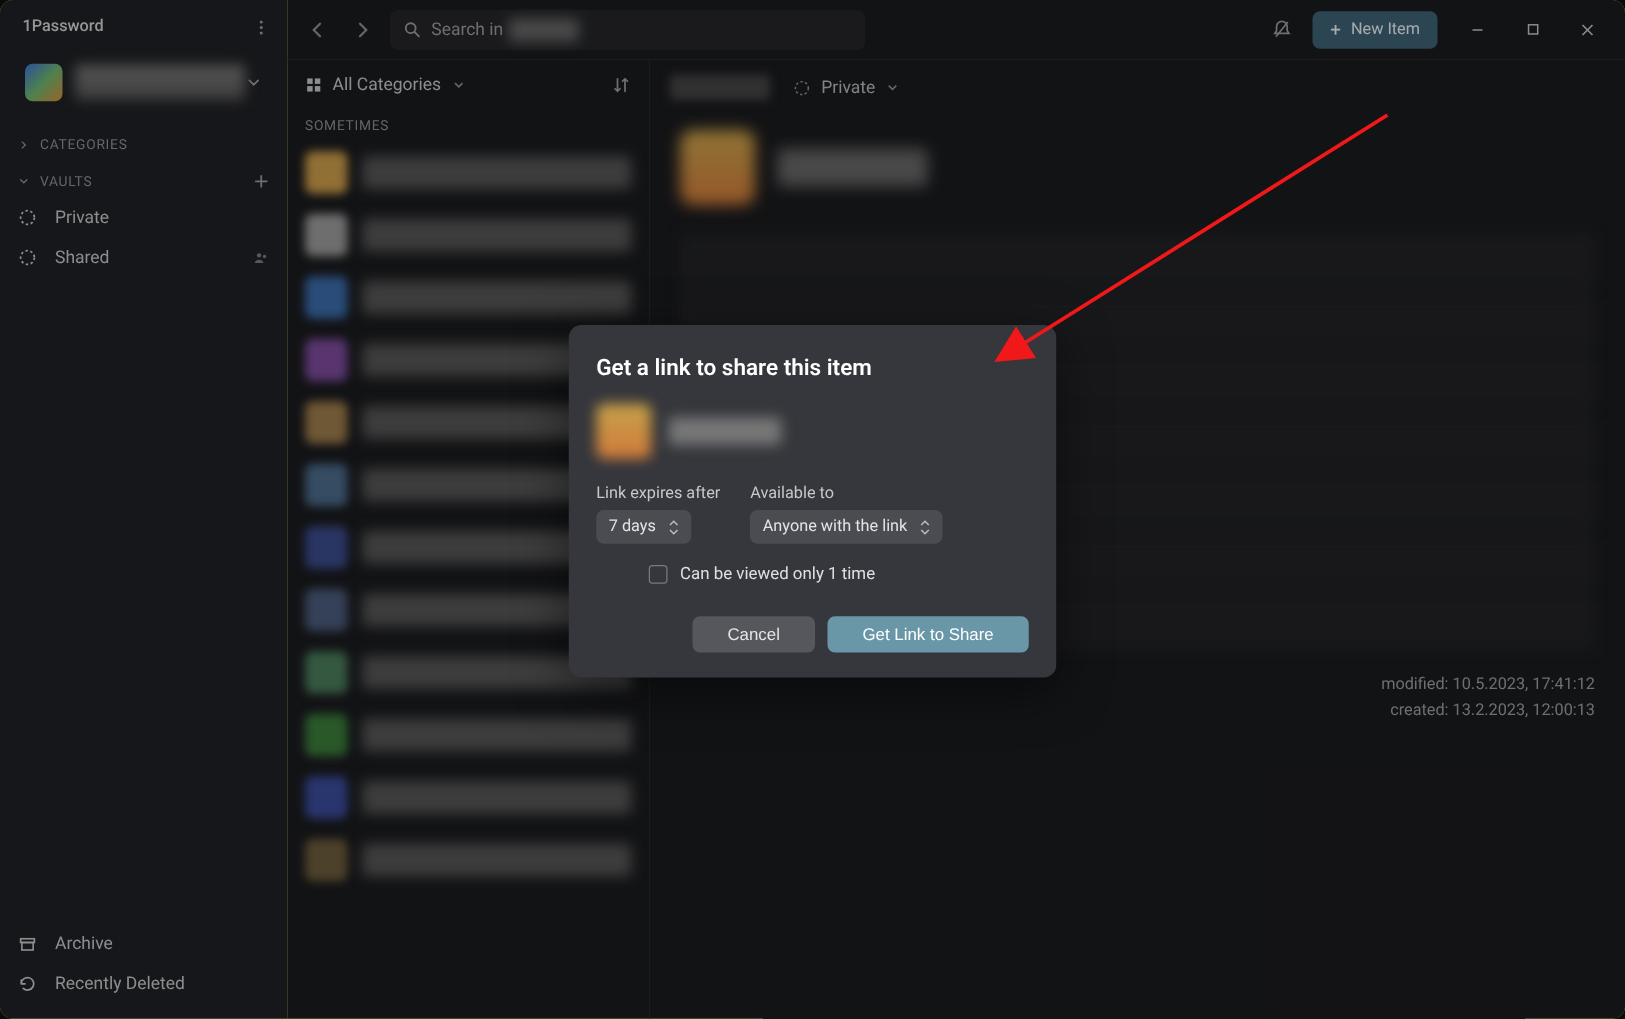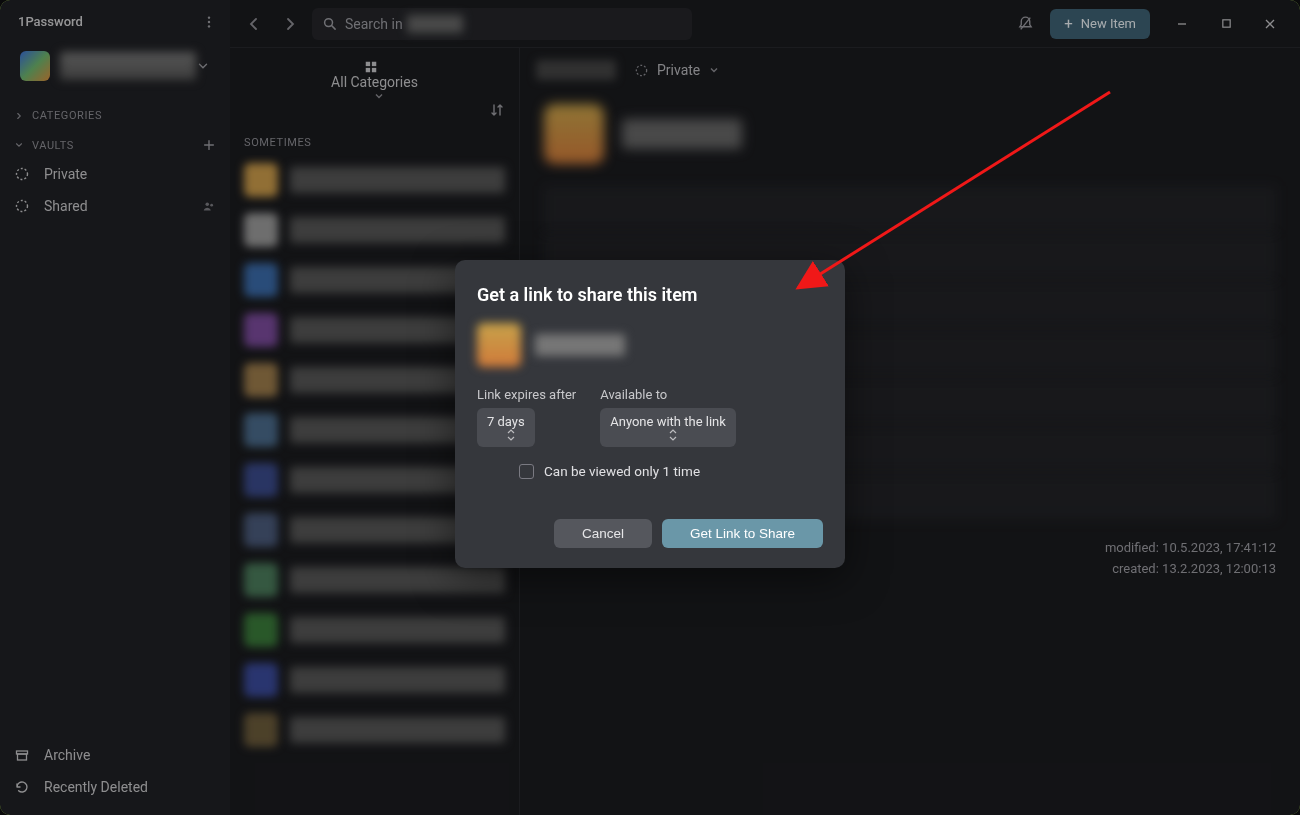--- a/index.html
+++ b/index.html
@@ -42,21 +42,21 @@
 .search-blur { width: 56px; height: 18px; filter: blur(5px); background: #666; border-radius: 2px; margin-left: 4px; }
 .top-spacer { flex: 1; }
 .top-icon { width: 30px; height: 30px; display: inline-flex; align-items: center; justify-content: center; color: #9a9aa0; cursor: pointer; }
 .new-item-btn { display: inline-flex; align-items: center; background: #3d6072; color: #e8eef2; padding: 6px 14px; border-radius: 6px; font-size: 13px; margin: 0 10px; cursor: pointer; }
 .new-item-btn .plus { margin-right: 8px; font-size: 15px; }
 .winbtn { width: 44px; height: 30px; display: inline-flex; align-items: center; justify-content: center; color: #c4c4c6; cursor: pointer; }
 
 
 .content { flex: 1; display: flex; min-height: 0; }
 .item-list { width: 290px; border-right: 1px solid #26272b; display: flex; flex-direction: column; overflow: hidden; }
-.list-head { display: flex; align-items: center; padding: 12px 14px; font-size: 14px; color: #c4c4c6; flex-direction: column; }
+.list-head { display: flex; align-items: center; padding: 12px 14px; font-size: 14px; color: #c4c4c6; }
 .list-head .icon { margin-right: 8px; }
 .list-head .chev { margin-left: 8px; color: #8c8c92; }
 .list-head .sort { margin-left: auto; color: #9a9aa0; }
 .list-section-label { font-size: 11px; letter-spacing: .6px; color: #8c8c92; padding: 6px 14px 6px 14px; }
 .list-body { flex: 1; overflow-y: hidden; }
 .list-entry { display: flex; align-items: center; padding: 8px 14px; }
 .entry-icon { width: 34px; height: 34px; border-radius: 6px; margin-right: 12px; filter: blur(4px); }
 .entry-text { flex: 1; height: 26px; filter: blur(5px); background: #555; border-radius: 3px; }
 
 
@@ -83,23 +83,23 @@
 
 
 .modal-backdrop { position: absolute; inset: 0; background: rgba(0,0,0,.28); }
 .modal { position: absolute; left: 455px; top: 260px; width: 390px; background: #35373c; border-radius: 10px; padding: 24px 22px 20px 22px; box-shadow: 0 10px 40px rgba(0,0,0,.5); color: #e4e4e6; }
 .modal-title { font-size: 18px; font-weight: 600; color: #fff; margin-bottom: 18px; }
 .modal-item { display: flex; align-items: center; margin-bottom: 20px; }
 .modal-item-icon { width: 44px; height: 44px; border-radius: 6px; filter: blur(5px); background: linear-gradient(#c7a24a,#d07a3a); margin-right: 14px; }
 .modal-item-name { width: 90px; height: 22px; filter: blur(5px); background:#777; border-radius:3px; }
 .modal-fields { display: flex; gap: 24px; margin-bottom: 16px; }
 .modal-field-label { font-size: 13px; color: #c8c8cb; margin-bottom: 6px; }
-.modal-select { display: inline-flex; align-items: center; background: #4a4c52; border-radius: 6px; padding: 6px 10px; font-size: 13px; color: #e4e4e6; cursor: pointer; flex-direction: column; }
+.modal-select { display: inline-flex; align-items: center; background: #4a4c52; border-radius: 6px; padding: 6px 10px; font-size: 13px; color: #e4e4e6; cursor: pointer; }
 .modal-select .updn { margin-left: 10px; color: #bdbdc0; font-size: 10px; line-height: 1; }
-.modal-check { display: flex; align-items: center; font-size: 13.5px; color: #e0e0e3; margin-bottom: 40px; padding-left: 42px; }
+.modal-check { display: flex; align-items: center; font-size: 13.5px; color: #e0e0e3; margin-bottom: 26px; padding-left: 42px; }
 .modal-check input { width: 15px; height: 15px; margin-right: 10px; appearance: none; border: 1px solid #7a7a82; border-radius: 3px; background: #35373c; cursor: pointer; }
 .modal-actions { display: flex; justify-content: flex-end; gap: 10px; }
 .modal-btn { padding: 7px 28px; border-radius: 6px; font-size: 13.5px; cursor: pointer; border: none; }
 .modal-btn.secondary { background: #55575d; color: #e6e6e8; }
 .modal-btn.primary { background: #6a97a8; color: #fff; }
 
 
 .anno-arrow { position: absolute; pointer-events: none; }
 svg { display: block; }
 </style>

